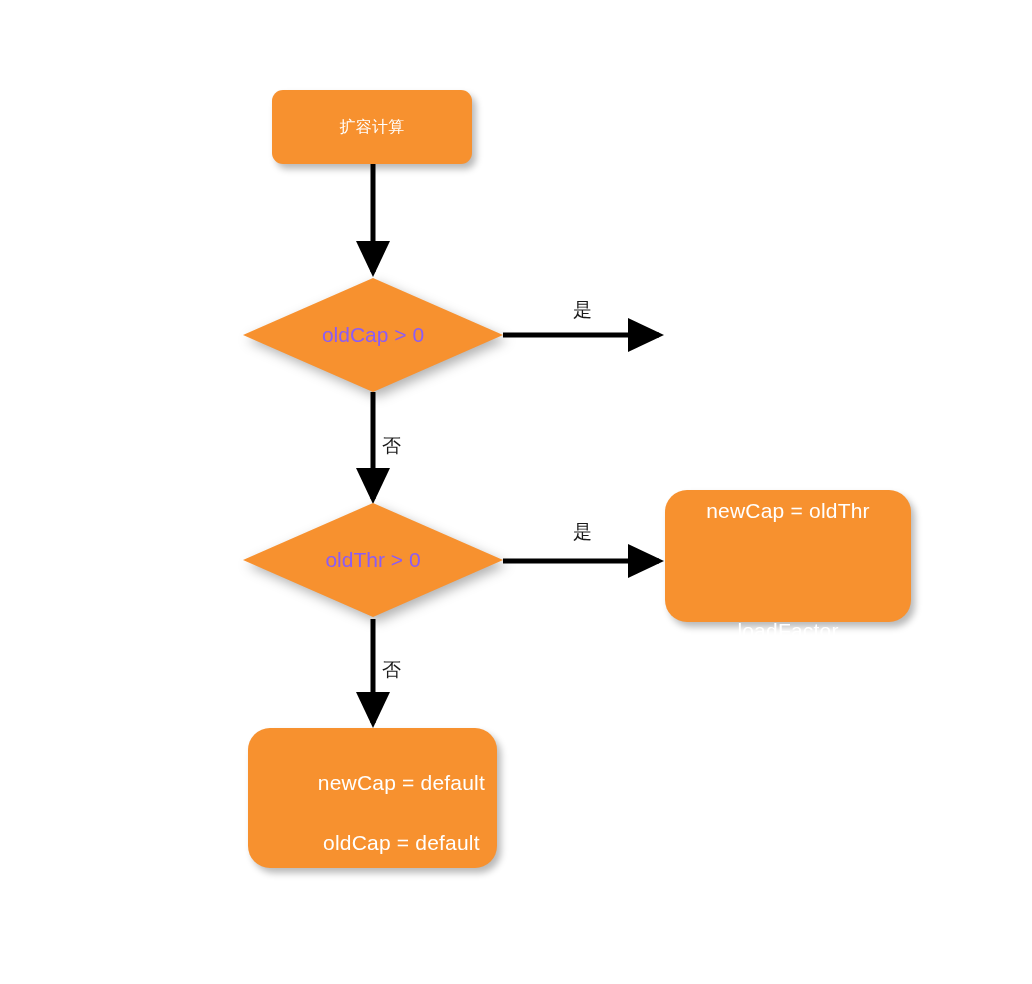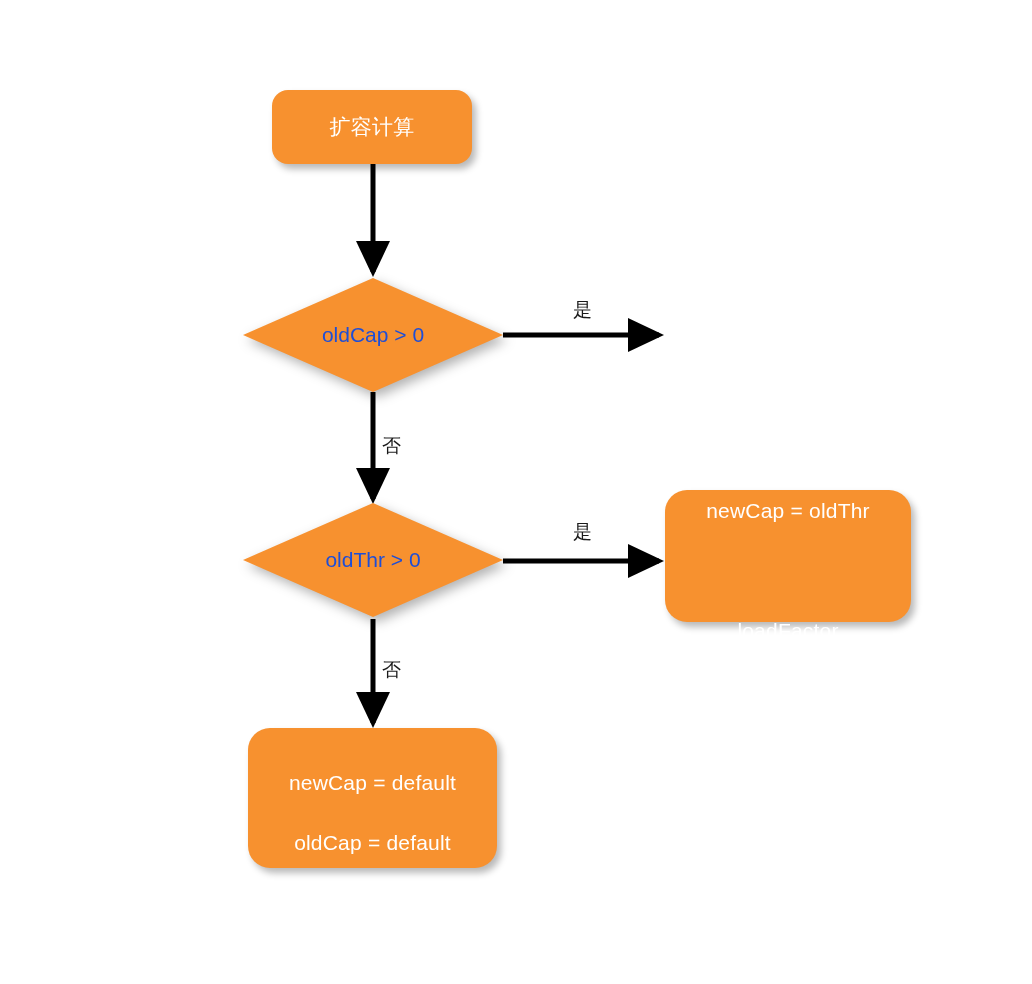--- a/index.html
+++ b/index.html
@@ -52,22 +52,22 @@
     background: #f7912f;
     border-radius: 22px;
     box-shadow: 4px 5px 7px rgba(0, 0, 0, 0.28);
     font-size: 21px;
     line-height: 30px;
     letter-spacing: 0.2px;
     padding: 4px 12px;
   }
 
   .node-box.terminator {
-    border-radius: 16px;
-    font-size: 21px;
+    border-radius: 11px;
+    font-size: 16px;
   }
 
   
   .node-diamond {
     background: transparent;
     filter: drop-shadow(4px 5px 6px rgba(0, 0, 0, 0.30));
   }
   .node-diamond .diamond-shape {
     position: absolute;
     left: 0;
@@ -75,21 +75,21 @@
     width: 100%;
     height: 100%;
     background: #f7912f;
     clip-path: polygon(50% 0%, 100% 50%, 50% 100%, 0% 50%);
   }
   .node-diamond .diamond-label {
     position: relative;
     z-index: 2;
     font-size: 21px;
     line-height: 26px;
-    color: #1d4ed8;
+    color: #8b5cf6;
     white-space: nowrap;
   }
 
   .node-label {
     position: relative;
     z-index: 2;
     white-space: pre-line;
   }
 
   
@@ -141,21 +141,21 @@
   </div>
 
   <div class="node node-box" style="left:665px; top:490px; width:246px; height:132px;">
     <span class="node-label">
       <span>newCap = oldThr</span><br>
       <br>
       <span>loadFactor</span>
     </span>
   </div>
 
-  <div class="node node-box" style="left:248px; top:728px; width:249px; height:140px;">
+  <div class="node node-box" style="left:248px; top:728px; width:249px; height:140px;justify-content:flex-end;">
     <span class="node-label">
       <span>newCap = default</span><br>
       <span>oldCap = default</span>
     </span>
   </div>
 
   <span class="edge-label" style="left:573px; top:299px;">是</span>
 
   <span class="edge-label" style="left:382px; top:435px;">否</span>
 

